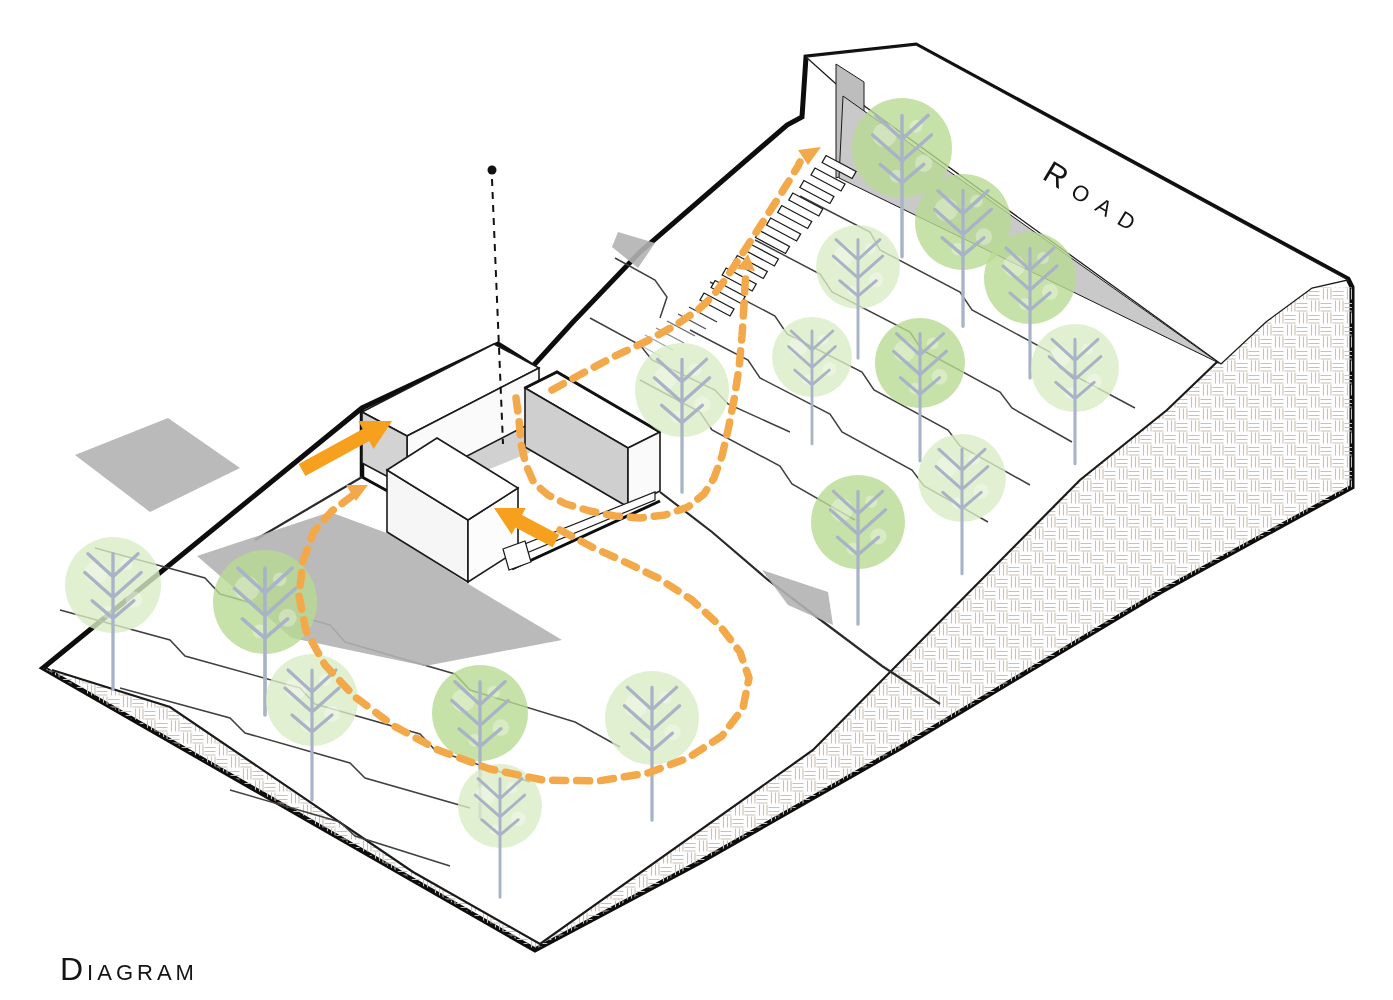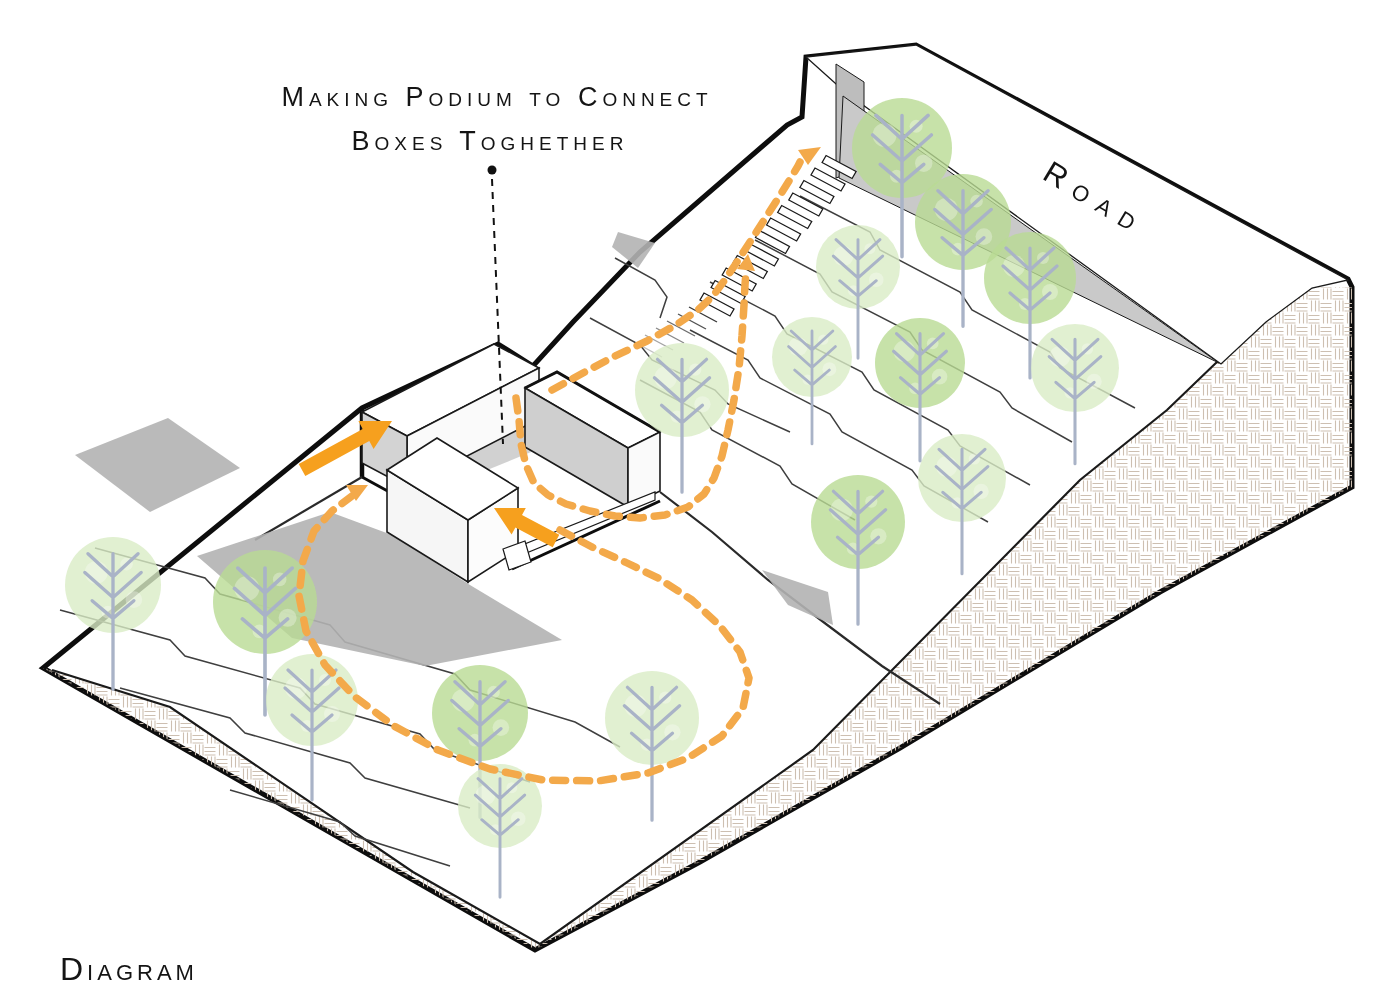--- a/index.html
+++ b/index.html
@@ -220,17 +220,15 @@
       <path d="M516,398 L519,420 L521,444 L526,465 L534,483 L548,495 L566,504 L590,511 L615,516 L640,518 L665,515 L688,507 L704,494 L714,478 L722,456 L728,430 L734,400 L739,368 L742,336 L744,305 L745,285 L746,272" fill="none" stroke="#F3A94A" stroke-width="7.5" stroke-dasharray="13 11" stroke-linecap="round" stroke-linejoin="round"></path>
       <path d="M552,390 L583,373 L615,356 L647,341 L676,325 L698,310 L713,296 L724,281 L735,265 L746,248 L757,231 L768,214 L779,197 L789,181 L798,166 L800,162" fill="none" stroke="#F3A94A" stroke-width="7.5" stroke-dasharray="13 11" stroke-linecap="round" stroke-linejoin="round"></path>
       <polygon points="368,485 356,501 346,485" fill="#F3A94A"></polygon>
       <polygon points="821,147 808,165 798,150" fill="#F3A94A"></polygon>
       <polygon points="748,254 755,271 737,269" fill="#F3A94A"></polygon>
       <polygon points="305.3,476.1 369.3,441.1 373.6,449 392,421 358.4,421 362.7,428.9 298.7,463.9" fill="#F6A01E"></polygon>
       <polygon points="559.3,534.8 522,515 525.8,508 494,508 511.6,534.4 515.4,527.4 552.7,547.2" fill="#F6A01E"></polygon>
       <circle cx="492" cy="170" r="4.5" fill="#111111"></circle>
       <path d="M492,179 L503,444" fill="none" stroke="#111111" stroke-width="2" stroke-dasharray="7 6"></path>
     </svg>
-  <div class="lbl title-line" id="title1">Making Podium to Connect</div>
-  <div class="lbl title-line" id="title2">Boxes Toghether</div>
   <div class="lbl" id="roadlbl">Road</div>
   <div class="lbl" id="diagramlbl">Diagram</div>
 </div>
 
 </body></html>

